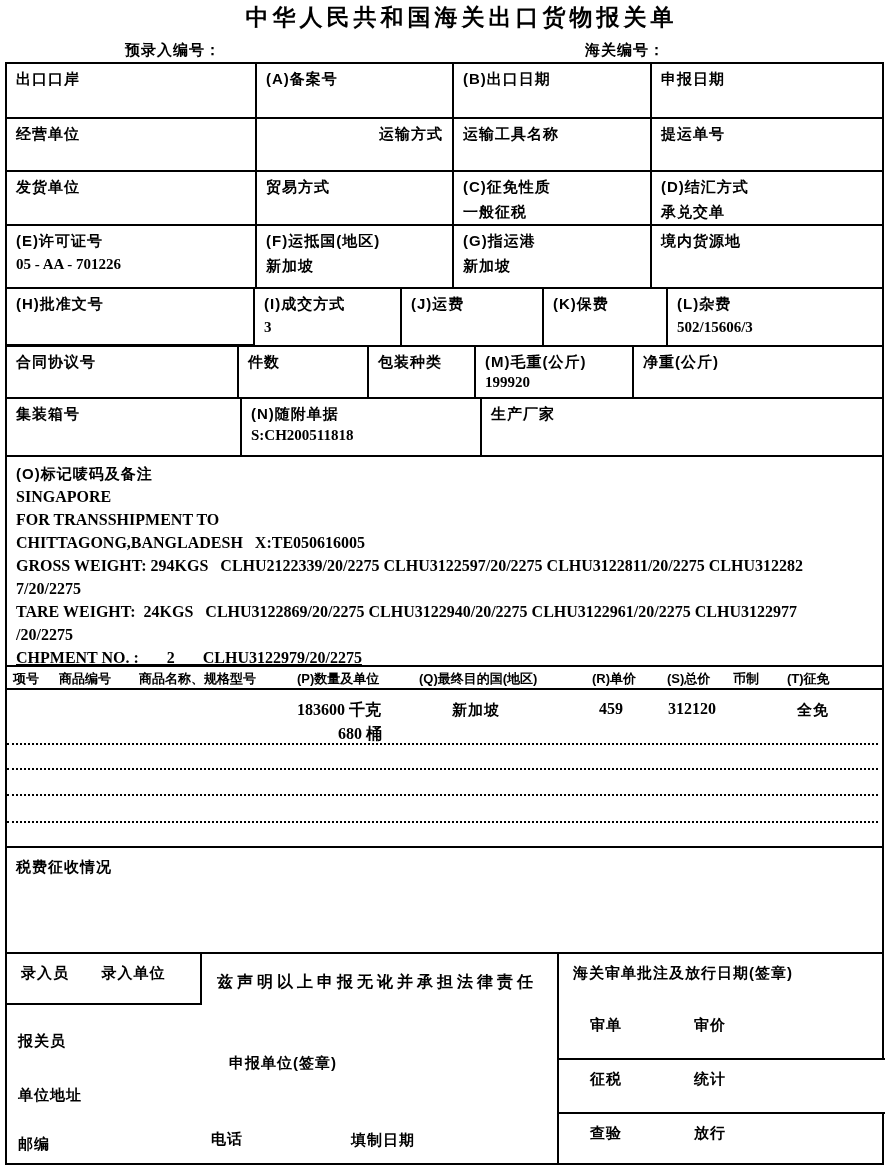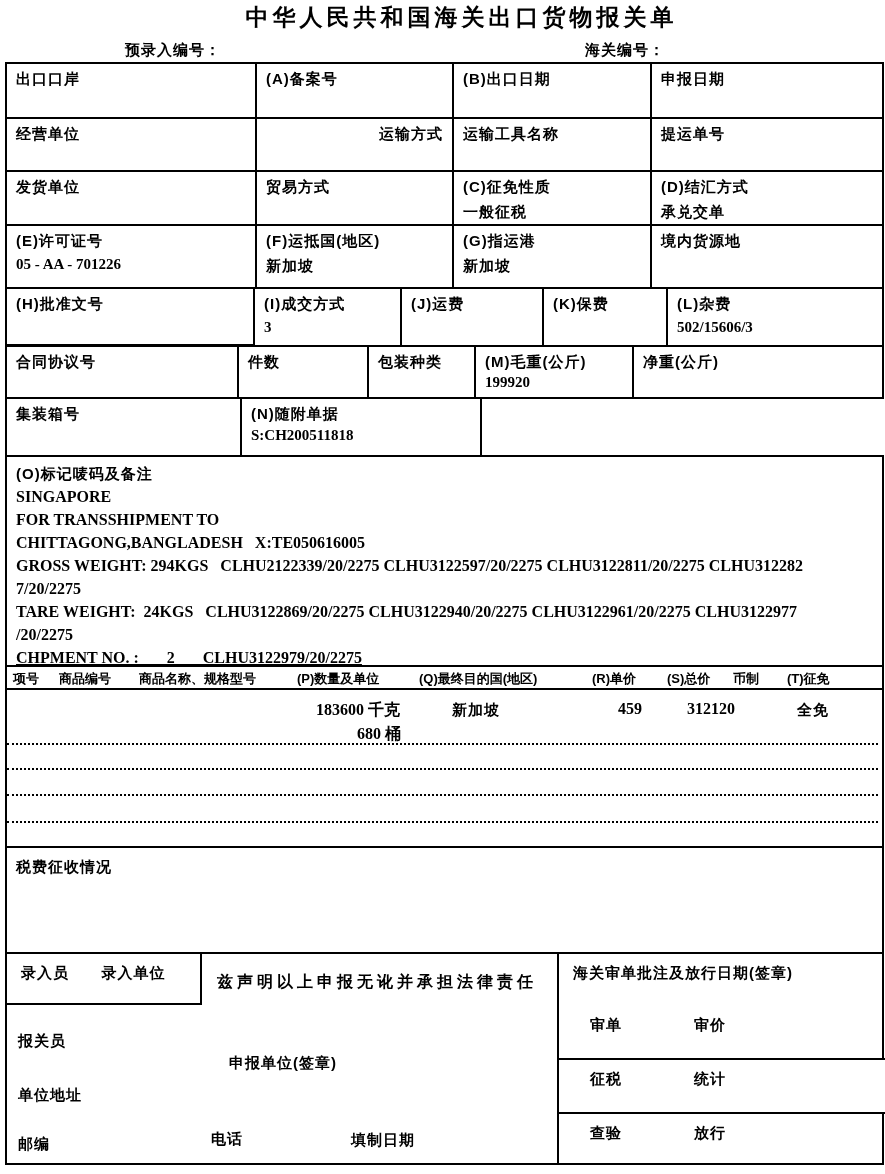--- a/index.html
+++ b/index.html
@@ -8,21 +8,21 @@
   .cell{position:absolute;box-sizing:border-box;border:2px solid #000;padding:6px 9px;}
   .lbl{font:bold 15px "Liberation Sans",sans-serif;letter-spacing:1px;}
   .val{font:bold 15px "Liberation Serif",serif;margin-top:5px;letter-spacing:0;}
   .valcjk{font:bold 15px "Liberation Sans",sans-serif;margin-top:6px;letter-spacing:1px;}
   .title{position:absolute;top:2px;left:0;width:885px;text-align:center;
          font:bold 23px "Liberation Sans",sans-serif;letter-spacing:4px;padding-left:19px;}
   .toplab{position:absolute;font:bold 15px "Liberation Sans",sans-serif;letter-spacing:1px;}
   .marks-line{font:bold 16px "Liberation Serif",serif;line-height:23px;white-space:pre-wrap;}
   .marks-underline{text-decoration:underline;}
   .ghead{position:absolute;top:3px;font:bold 13px "Liberation Sans",sans-serif;white-space:nowrap;}
-  .gval{position:absolute;font:bold 16px "Liberation Serif",serif;white-space:nowrap;margin-left:19px;}
+  .gval{position:absolute;font:bold 16px "Liberation Serif",serif;white-space:nowrap;}
   .gvalcjk{position:absolute;font:bold 15px "Liberation Sans",sans-serif;letter-spacing:1px;white-space:nowrap;}
   .dotline{position:absolute;left:0;width:871px;border-top:2px dotted #000;height:0;}
   .ftext{position:absolute;font:bold 15px "Liberation Sans",sans-serif;letter-spacing:1px;white-space:nowrap;}
 </style>
 </head>
 <body>
 
 <div id="page">
 
   <div class="title">中华人民共和国海关出口货物报关单</div>
@@ -120,20 +120,23 @@
   <div class="cell" style="left:632px;top:345px;width:252px;height:54px;">
     <div class="lbl">净重(公斤)</div>
   </div>
 
   <div class="cell" style="left:5px;top:397px;width:237px;height:60px;">
     <div class="lbl">集装箱号</div>
   </div>
   <div class="cell" style="left:240px;top:397px;width:242px;height:60px;">
     <div class="lbl">(N)随附单据</div>
     <div class="val" style="margin-top:3px;">S:CH200511818</div>
+  </div>
+  <div class="cell" style="left:480px;top:397px;width:404px;height:60px;">
+    <div class="lbl">生产厂家</div>
   </div>
 
   <div class="cell" style="left:5px;top:455px;width:879px;height:212px;padding:5px 9px;">
     <div class="lbl" style="line-height:23px;">(O)标记唛码及备注</div>
     <div class="marks-line">SINGAPORE</div>
     <div class="marks-line">FOR TRANSSHIPMENT TO</div>
     <div class="marks-line">CHITTAGONG,BANGLADESH   X:TE050616005</div>
     <div class="marks-line">GROSS WEIGHT: 294KGS   CLHU2122339/20/2275 CLHU3122597/20/2275 CLHU3122811/20/2275 CLHU312282</div>
     <div class="marks-line">7/20/2275</div>
     <div class="marks-line">TARE WEIGHT:  24KGS   CLHU3122869/20/2275 CLHU3122940/20/2275 CLHU3122961/20/2275 CLHU3122977</div>

